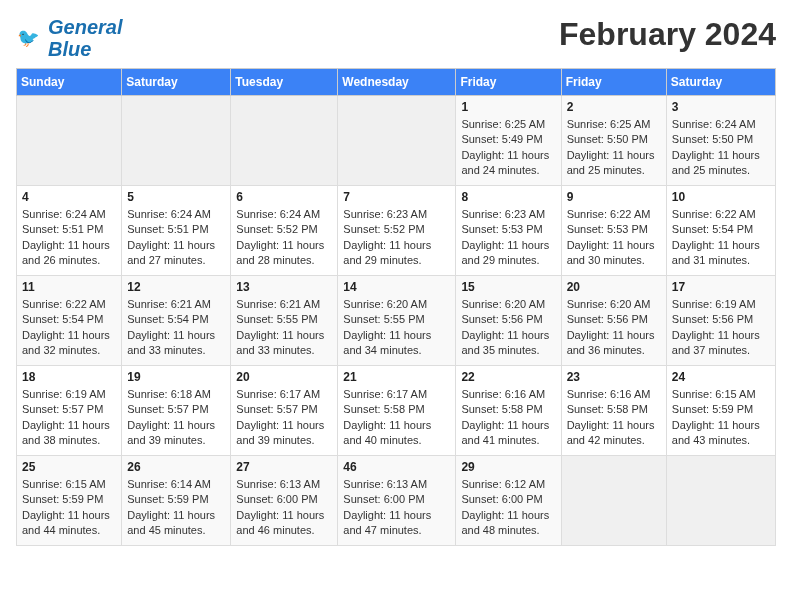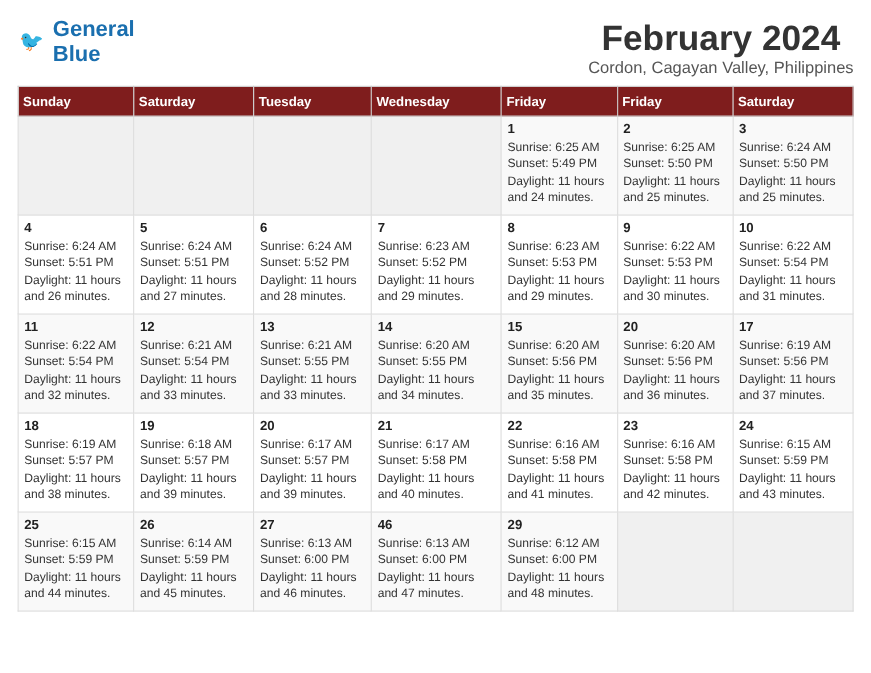--- a/index.html
+++ b/index.html
@@ -19,20 +19,21 @@
     .logo {
       display: flex;
       align-items: center;
       gap: 4px;
     }
     .logo-text {
       font-size: 20px;
       font-weight: bold;
       color: #333;
       line-height: 1.1;
+      font-style: italic;
     }
     .logo-text span {
       color: #1a6faf;
     }
     .logo-bird {
       width: 28px;
       height: 28px;
     }
     .title-block {
       text-align: center;
@@ -45,21 +46,21 @@
     .location {
       font-size: 15px;
       color: #555;
     }
     table {
       width: 100%;
       border-collapse: collapse;
       font-size: 11px;
     }
     thead tr {
-      background: #7f1d1d;
+      background: #3b82f6;
       color: #fff;
     }
     thead th {
       padding: 6px 4px;
       text-align: left;
       font-size: 12px;
       font-weight: bold;
       border: 1px solid #ccc;
     }
     tbody tr {
@@ -100,21 +101,20 @@
     <svg class="logo-bird" viewBox="0 0 40 40">
       <text x="2" y="28" font-size="26" fill="#1a6faf">🐦</text>
     </svg>
     <div class="logo-text">
       <div><span>General</span></div>
       <div><span style="color:#1a6faf">Blue</span></div>
     </div>
   </div>
   <div class="title-block">
     <div class="month-year">February 2024</div>
-    <div class="location">Cordon, Cagayan Valley, Philippines</div>
   </div>
 </div>
 
 <table>
   <thead>
     <tr>
     <th>Sunday</th>
         <th>Saturday</th>
         <th>Tuesday</th>
         <th>Wednesday</th>

